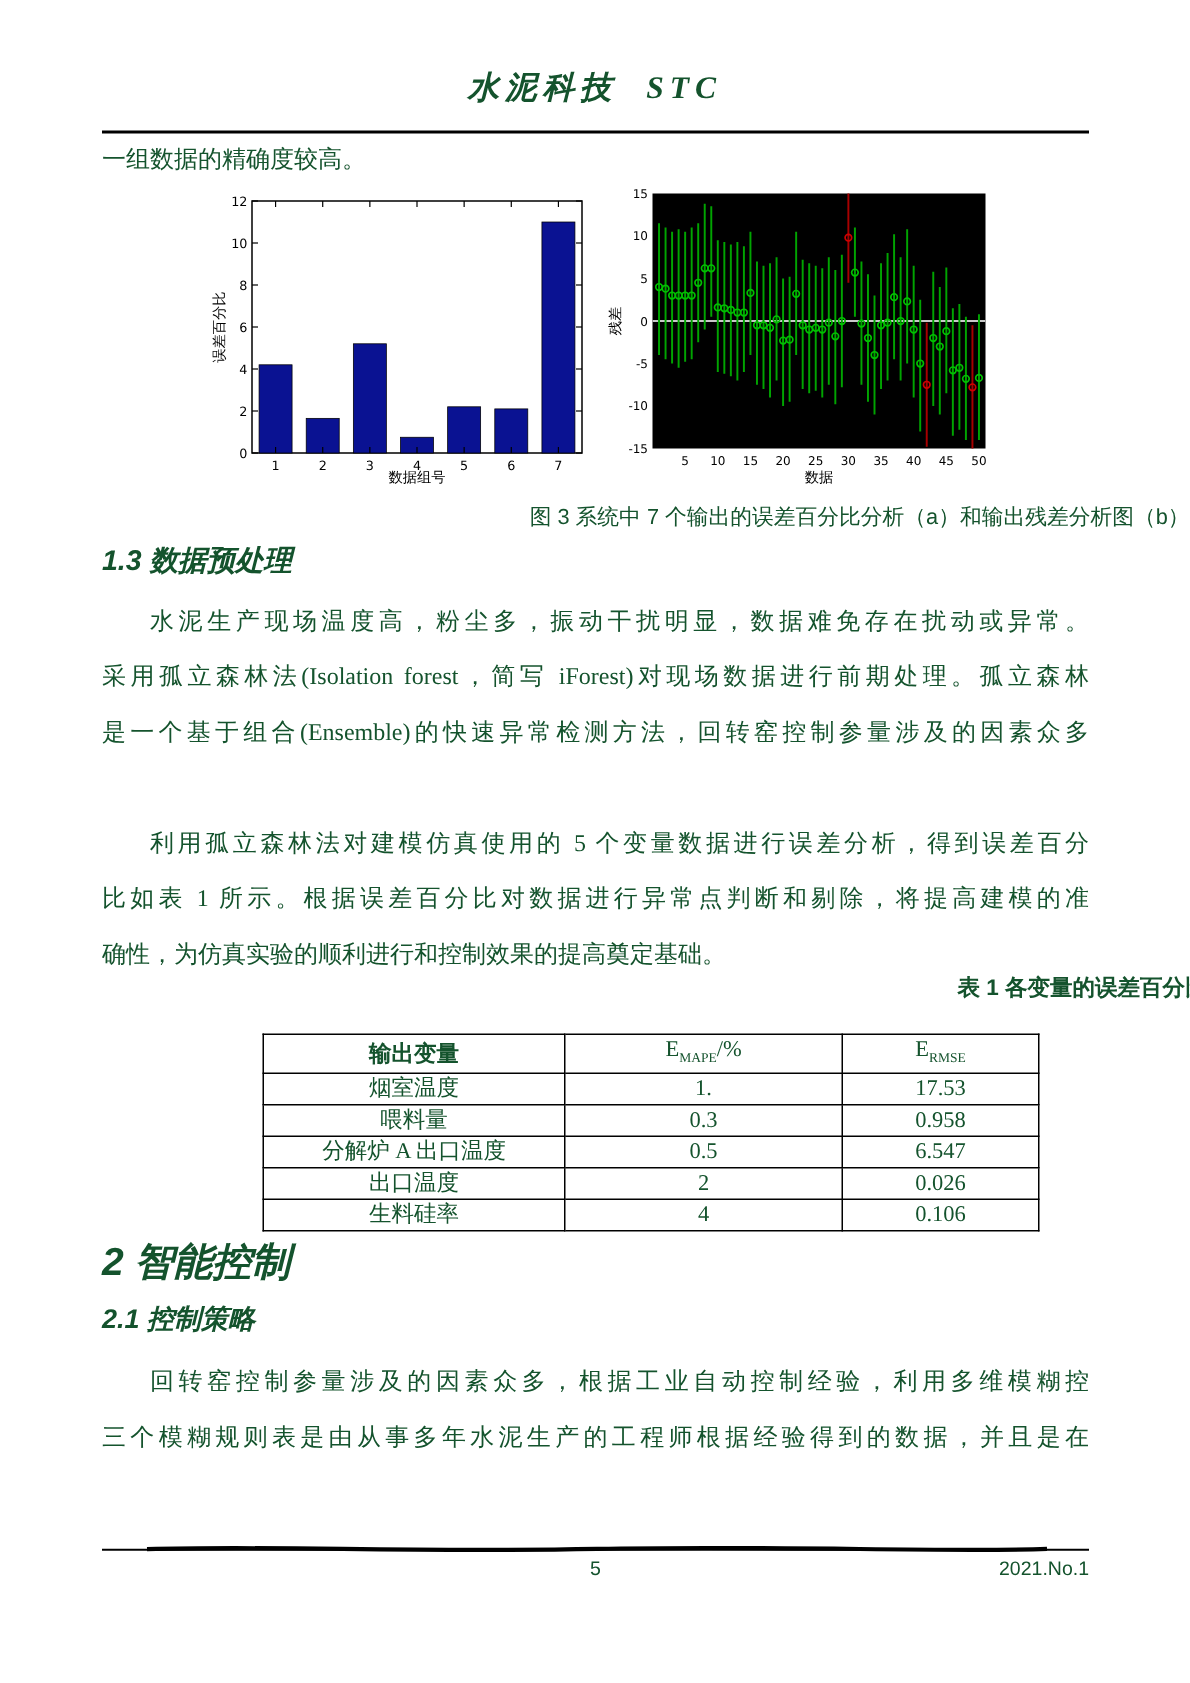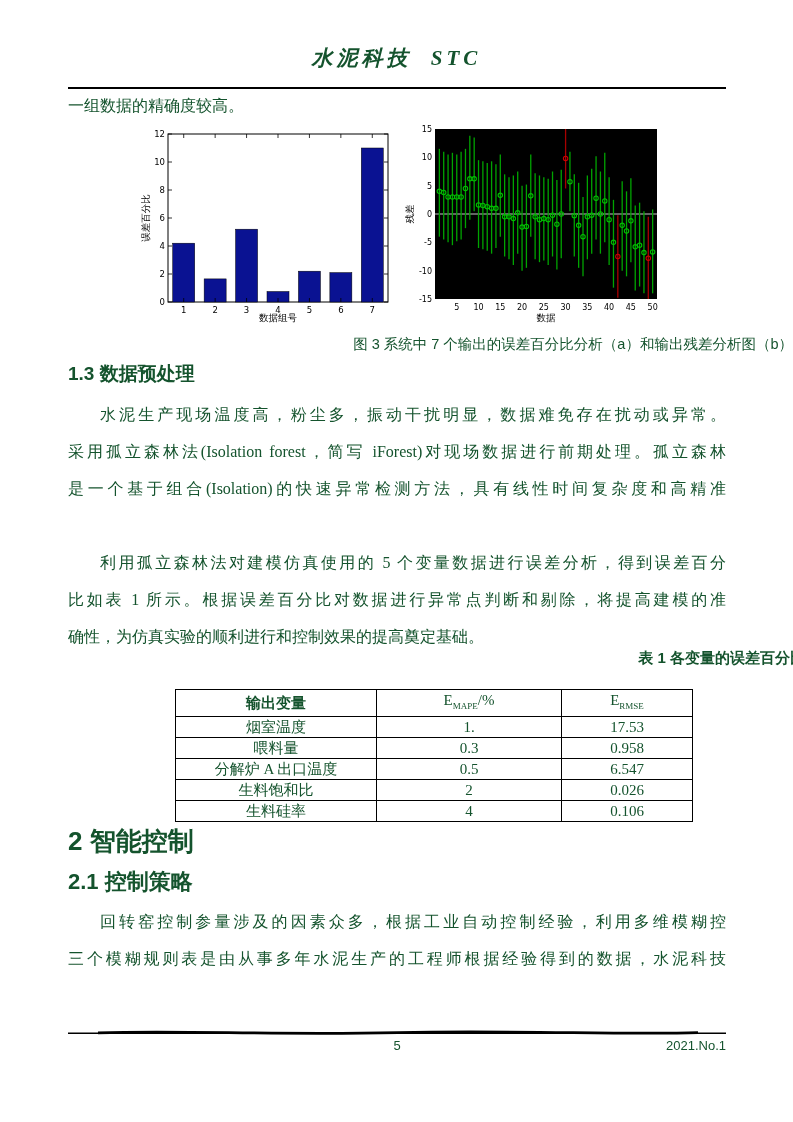--- a/index.html
+++ b/index.html
@@ -20,24 +20,25 @@
   .chart-a { position:absolute; left:140px; top:124px; width:260px; height:200px; }
   .chart-b { position:absolute; left:402px; top:124px; width:268px; height:200px; }
 
   .fig-caption {
     position:absolute; top:335px; left:0; width:100%; text-align:right;
     font-family:"Liberation Sans", sans-serif; font-size:14.5px;
   }
   .h-sec {
     position:absolute; left:68px; font-weight:bold;
     font-family:"Liberation Sans", sans-serif;
+    font-style:italic;
   }
   .h-13 { top:361px; font-size:19px; }
   .h-2  { top:824px; font-size:26px; }
-  .h-21 { top:867px; font-size:22px; }
+  .h-21 { top:867px; font-size:18px; }
 
   .para { position:absolute; left:68px; width:658px; }
   .para-1 { top:396px; }
   .para-3 { top:903px; }
   .pline {
     height:37px; line-height:37px; font-size:16px;
     text-align:justify; text-align-last:justify; overflow:hidden; white-space:nowrap;
   }
   .pline.indent { text-indent:32px; }
   .pline.last { text-align-last:left; }
@@ -263,21 +264,21 @@
       <text x="11" y="90" text-anchor="middle" font-size="9.5" transform="rotate(-90 11 90)">残差</text>
     </svg>
 
   <div class="fig-caption">图 3 系统中 7 个输出的误差百分比分析（a）和输出残差分析图（b）</div>
 
   <div class="h-sec h-13">1.3 数据预处理</div>
 
   <div class="para para-1">
       <div class="pline indent">水泥生产现场温度高，粉尘多，振动干扰明显，数据难免存在扰动或异常。</div>
       <div class="pline">采用孤立森林法(Isolation forest，简写 iForest)对现场数据进行前期处理。孤立森林</div>
-      <div class="pline">是一个基于组合(Isolation)的快速异常检测方法，具有线性时间复杂度和高精准</div>
+      <div class="pline">是一个基于组合(Ensemble)的快速异常检测方法，回转窑控制参量涉及的因素众多</div>
     </div>
   <div class="para" style="top:544px">
       <div class="pline indent">利用孤立森林法对建模仿真使用的 5 个变量数据进行误差分析，得到误差百分</div>
       <div class="pline">比如表 1 所示。根据误差百分比对数据进行异常点判断和剔除，将提高建模的准</div>
       <div class="pline last">确性，为仿真实验的顺利进行和控制效果的提高奠定基础。</div>
     </div>
 
   <div class="tbl-caption">表 1 各变量的误差百分比</div>
 
   <table class="t1">
@@ -303,38 +304,38 @@
           <td>喂料量</td>
           <td>0.3</td>
           <td>0.958</td>
         </tr>
         <tr>
           <td>分解炉 A 出口温度</td>
           <td>0.5</td>
           <td>6.547</td>
         </tr>
         <tr>
-          <td>生料饱和比</td>
+          <td>出口温度</td>
           <td>2</td>
           <td>0.026</td>
         </tr>
         <tr>
           <td>生料硅率</td>
           <td>4</td>
           <td>0.106</td>
         </tr>
       </tbody>
   </table>
 
   <div class="h-sec h-2">2 智能控制</div>
   <div class="h-sec h-21">2.1 控制策略</div>
 
   <div class="para para-3">
       <div class="pline indent">回转窑控制参量涉及的因素众多，根据工业自动控制经验，利用多维模糊控</div>
-      <div class="pline">三个模糊规则表是由从事多年水泥生产的工程师根据经验得到的数据，水泥科技</div>
+      <div class="pline">三个模糊规则表是由从事多年水泥生产的工程师根据经验得到的数据，并且是在</div>
     </div>
 
   <svg class="footer-rule" viewBox="0 0 658 7" preserveAspectRatio="none">
     <path d="M0,4.2 L658,4.2" stroke="#000" stroke-width="1.4" fill="none"></path>
     <path d="M30,3.8 C120,1.2 200,6.2 330,3.6 C450,1.2 560,6.0 630,3.6" stroke="#000" stroke-width="2.8" fill="none"></path>
   </svg>
   <div class="footer-text">
     <span class="footer-page">5</span>
     <span class="footer-issue">2021.No.1</span>
   </div>

